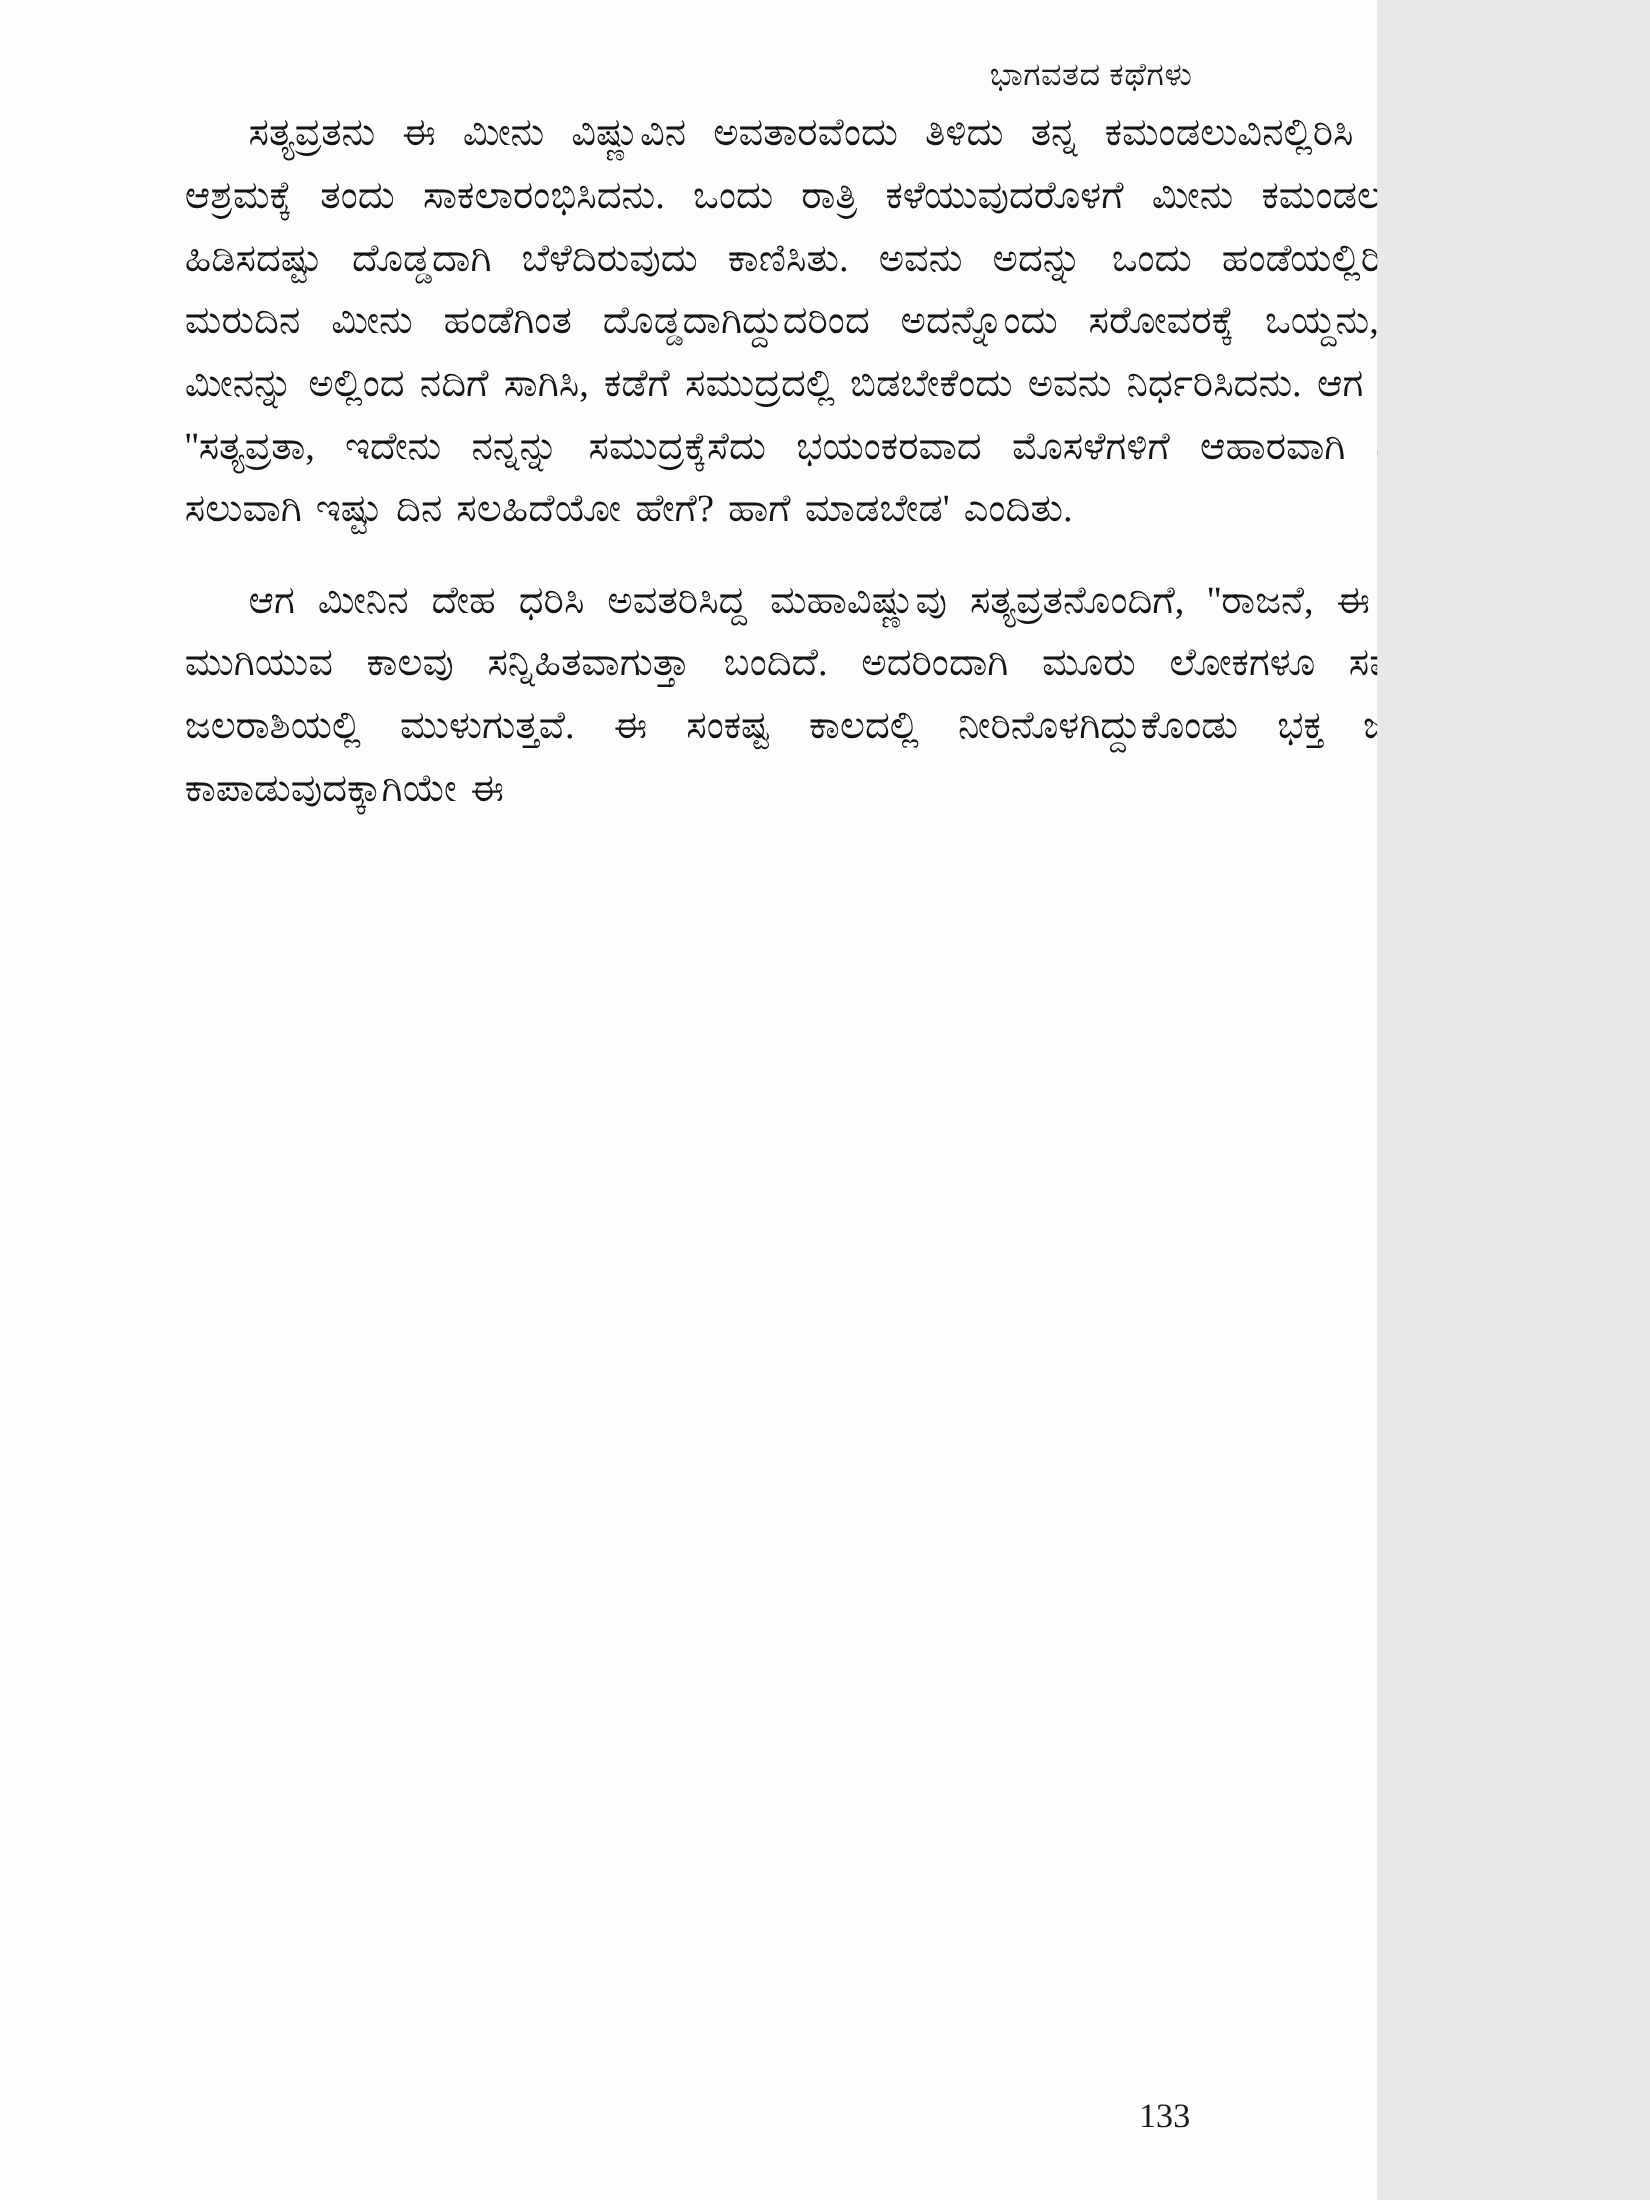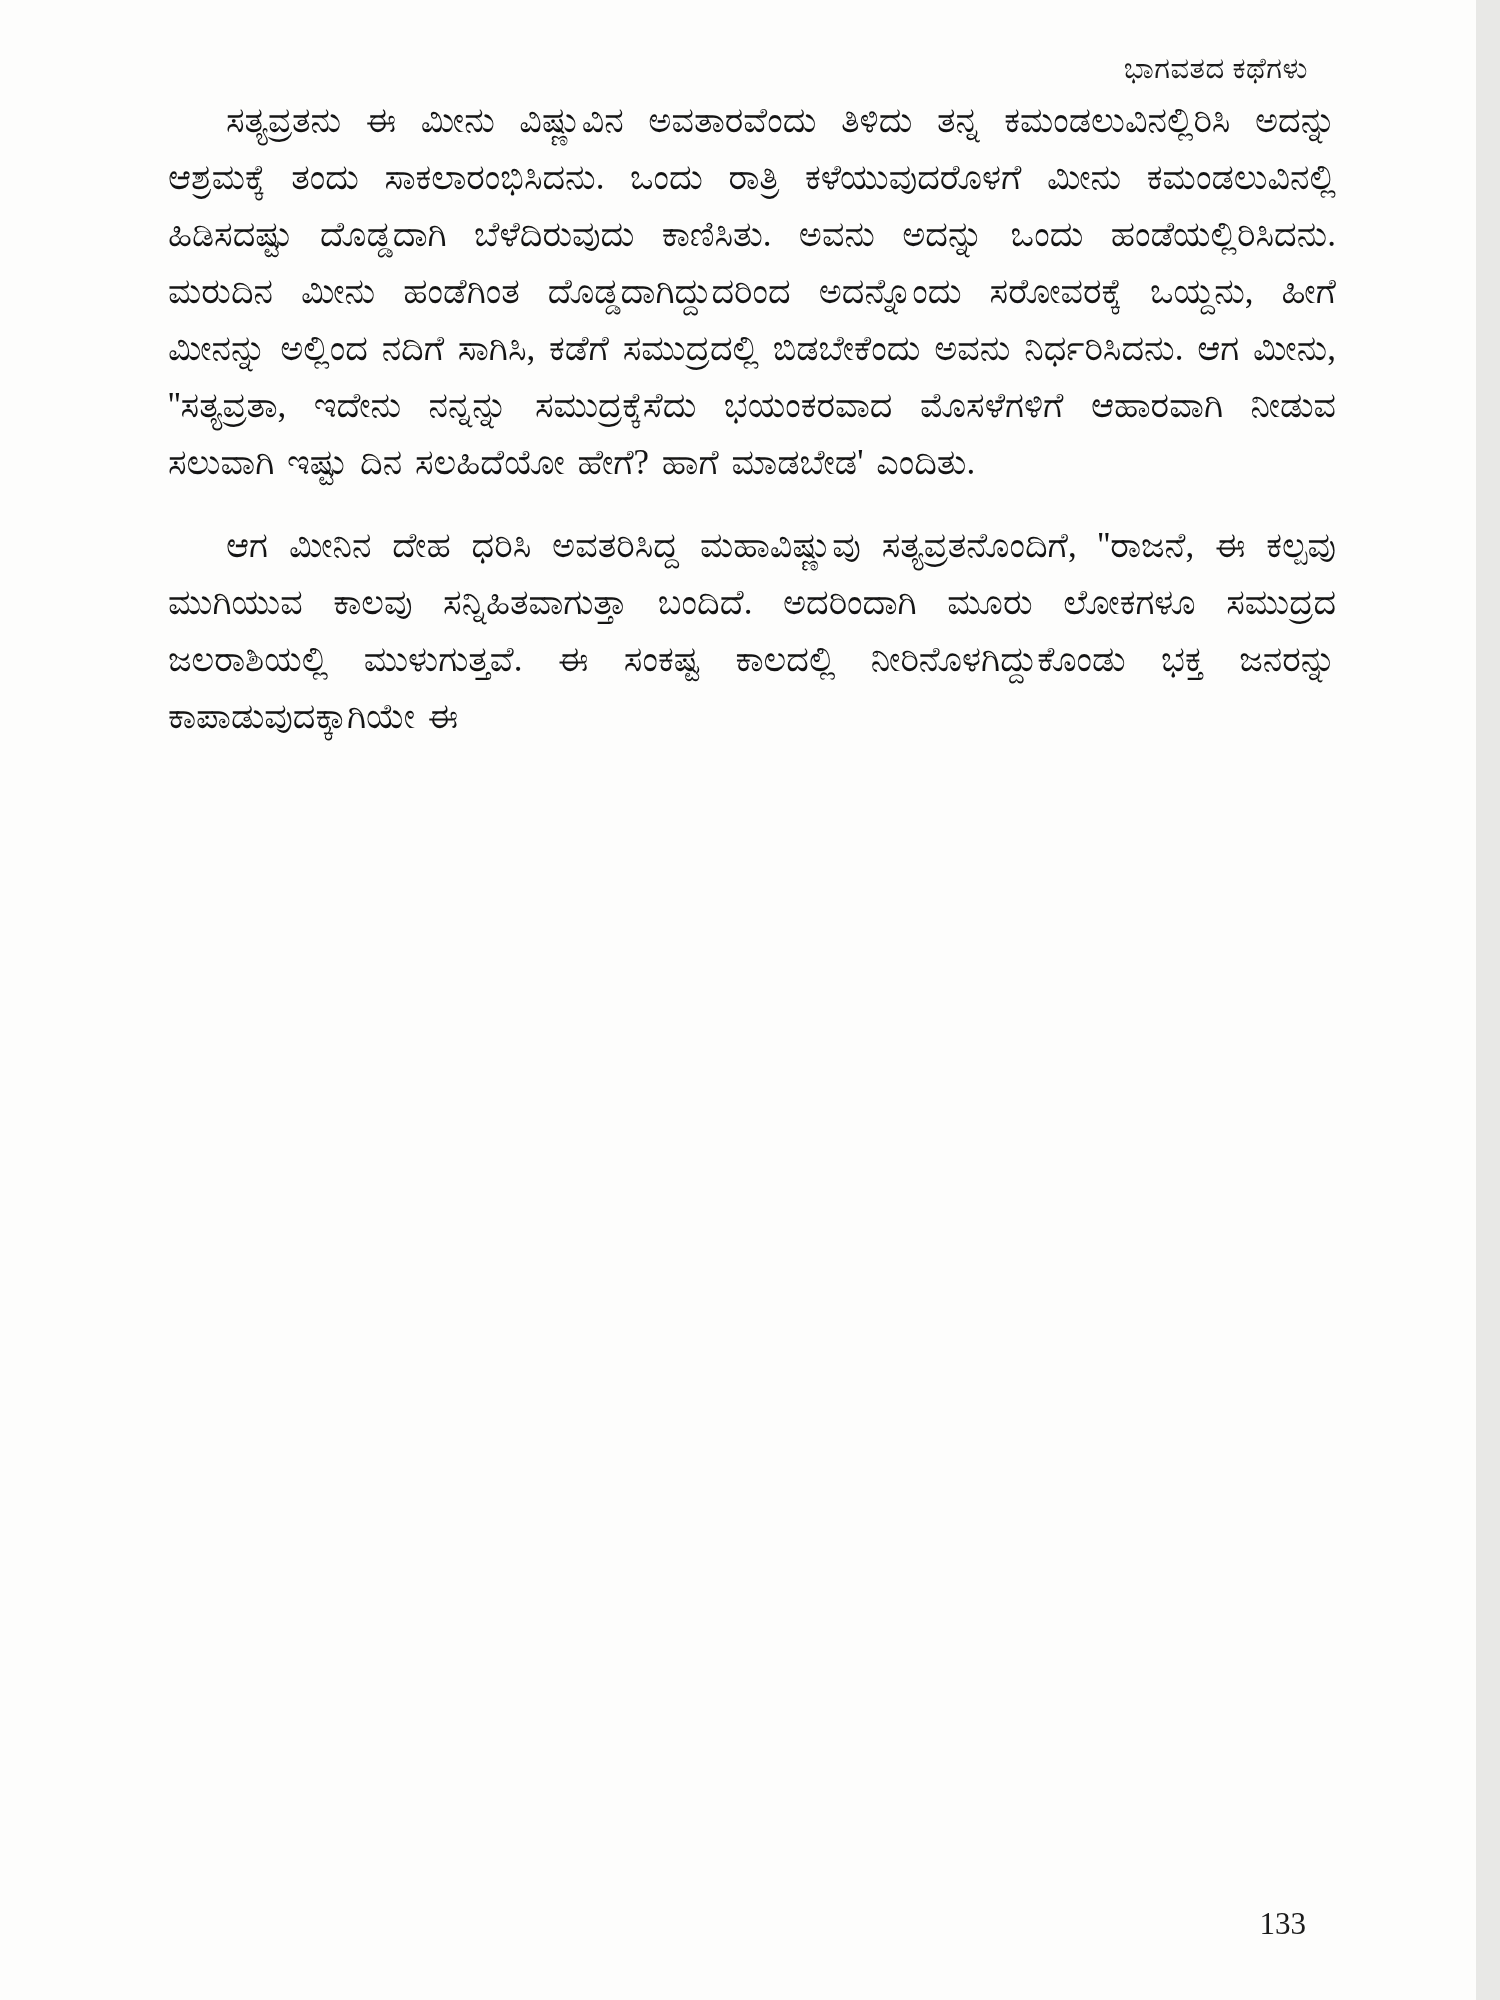--- a/index.html
+++ b/index.html
@@ -3,21 +3,21 @@
 <meta charset="utf-8">
 <style>
   * { margin: 0; padding: 0; box-sizing: border-box; }
   html, body {
     width: 1500px;
     background: #e8e8e6;
     font-family: "Liberation Serif", "DejaVu Serif", serif;
   }
   .page {
     position: relative;
-    width: 1476px;
+    width: 1252px;
     height: 2000px;
     background: #fdfdfc;
     color: #161616;
     overflow: hidden;
   }
   .running-header {
     position: absolute;
     top: 52px;
     right: 168px;
     font-size: 29px;

